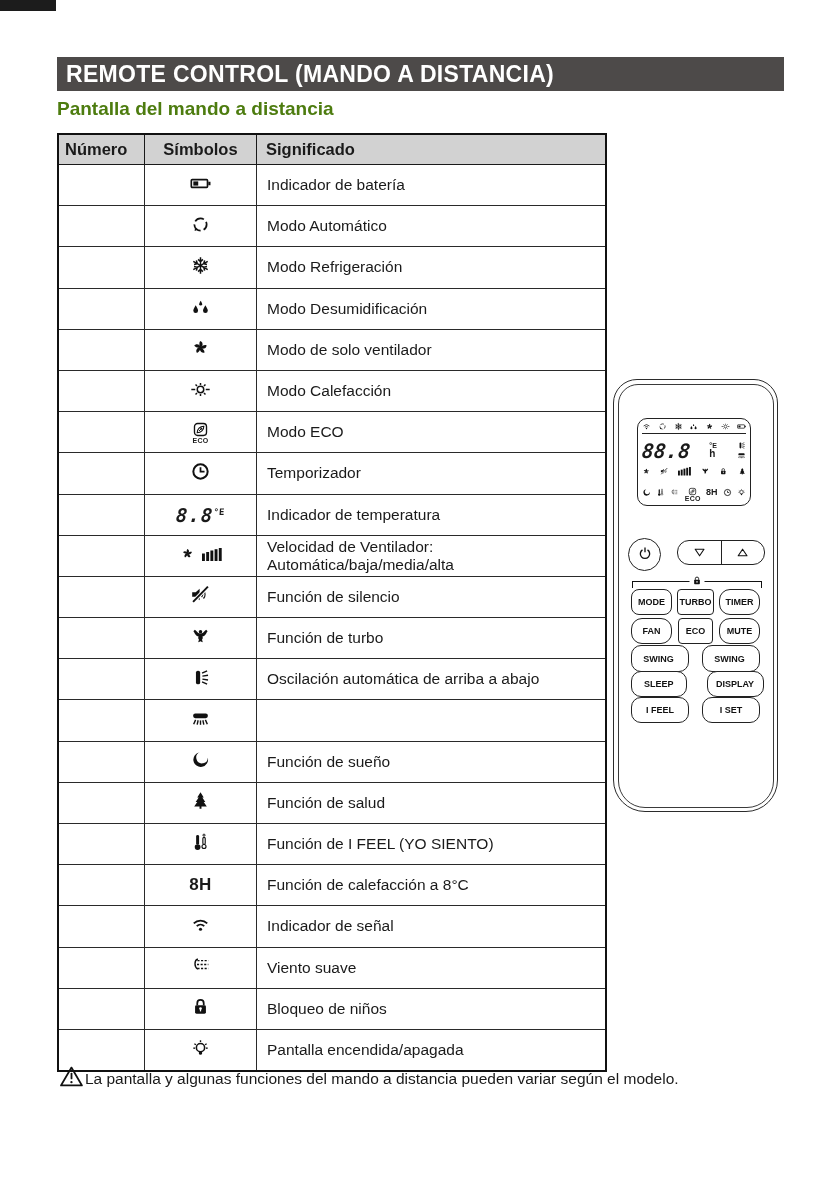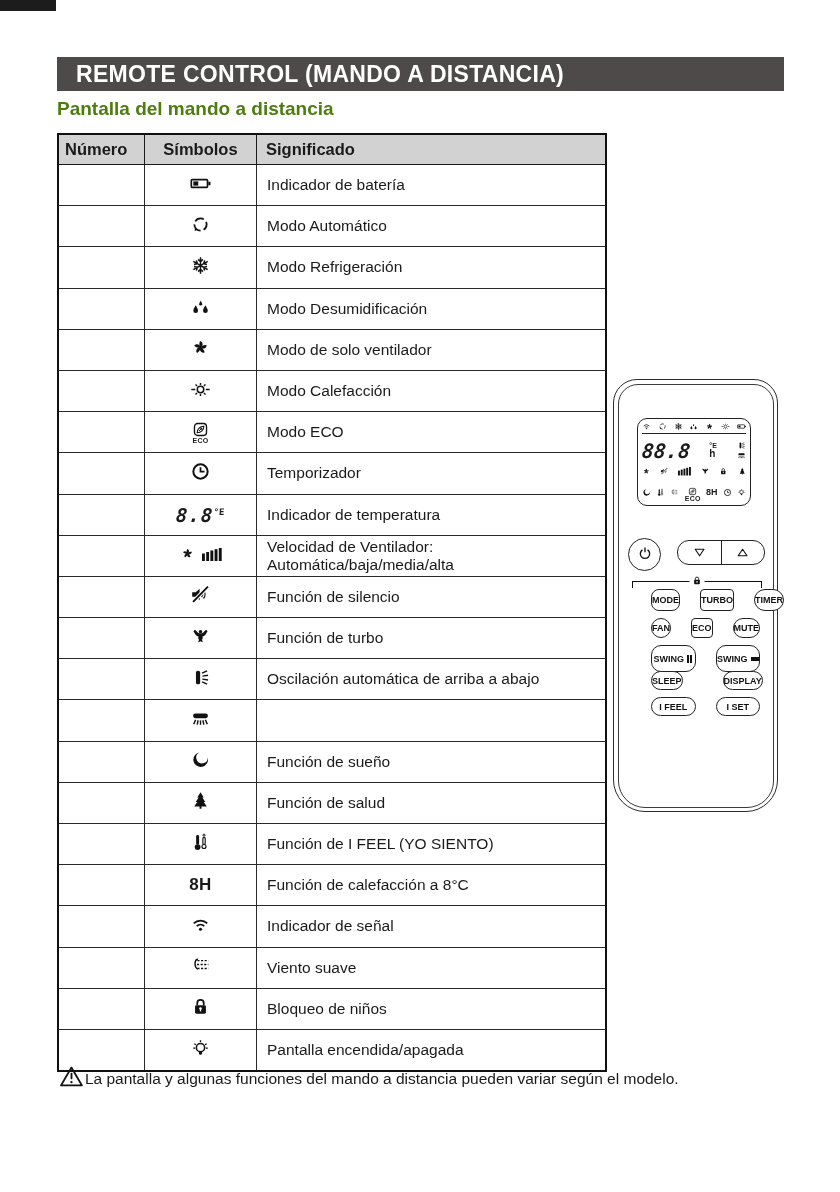--- a/index.html
+++ b/index.html
@@ -5,21 +5,21 @@
   html,body{margin:0;padding:0;background:#fff;}
   .page{position:relative;width:840px;height:1192px;background:#fff;overflow:hidden;
         font-family:"Liberation Sans",sans-serif;color:#1a1a1a;}
 
   
   .corner-artifact{position:absolute;left:0;top:0;width:56px;height:11px;background:#1c1c1c;}
 
   
   .header-bar{position:absolute;left:57px;top:57px;width:727px;height:34px;background:#4d4a49;
               display:flex;align-items:center;}
-  .header-bar h1{margin:0;padding-left:19px;font-size:23px;font-weight:bold;color:#fff;letter-spacing:.3px;}
+  .header-bar h1{margin:0;padding-left:9px;font-size:23px;font-weight:bold;color:#fff;letter-spacing:.3px;}
   .subtitle{position:absolute;left:57px;top:98px;font-size:19px;font-weight:bold;color:#4d7c0f;}
 
   
   table.symbols{position:absolute;left:57px;top:133px;width:550px;border-collapse:collapse;
                 table-layout:fixed;border:2.4px solid #111;}
   table.symbols th{background:#d2d2d2;border:1.4px solid #1a1a1a;font-size:16.5px;font-weight:bold;
                    padding:4px 6px;height:21px;}
   table.symbols th.h-num{width:73px;text-align:left;}
   table.symbols th.h-sym{width:99px;text-align:center;}
   table.symbols th.h-mean{text-align:left;padding-left:9px;}
@@ -73,21 +73,21 @@
 
   .lock-bracket{position:absolute;left:18px;top:201px;width:128px;height:6px;
                 border-top:1.8px solid #111;border-left:1.8px solid #111;border-right:1.8px solid #111;}
   .lock-bracket .bracket-lock{position:absolute;left:50%;top:-7px;transform:translateX(-50%);
                 background:#fff;padding:0 2px;}
   .lock-bracket .bracket-lock svg{height:11px;display:block;}
 
   .btn-row{position:absolute;left:17px;right:17px;display:flex;justify-content:space-between;align-items:center;}
   .rbtn{border:1.5px solid #222;background:#fff;display:flex;align-items:center;justify-content:center;
         gap:3px;font-size:9px;font-weight:bold;color:#111;box-sizing:border-box;letter-spacing:0;
-        font-family:"Liberation Sans",sans-serif;padding:0;margin-left:20px;}
+        font-family:"Liberation Sans",sans-serif;padding:12px;}
   .r-row1{top:209px;} .r-row1 .rbtn{height:22px;}
   .rbtn.shape-mode{width:41px;border-radius:8px;}
   .rbtn.shape-rect{width:37px;border-radius:4px;}
   .rbtn.shape-capsule{width:41px;border-radius:11px;}
   .r-row2{top:238px;} .r-row2 .rbtn{height:20px;}
   .r-row2 .rbtn.shape-rect{width:35px;}
   .r-row3{top:265px;} .r-row3 .rbtn{width:58px;height:27px;border-radius:10px;}
   .r-row4{top:291px;gap:20px;} .r-row4 .rbtn{width:57px;height:19px;border-radius:10px;}
   .r-row5{top:317px;} .r-row5 .rbtn{width:58px;height:19px;border-radius:10px;}
   .swing-mark{display:inline-block;}

